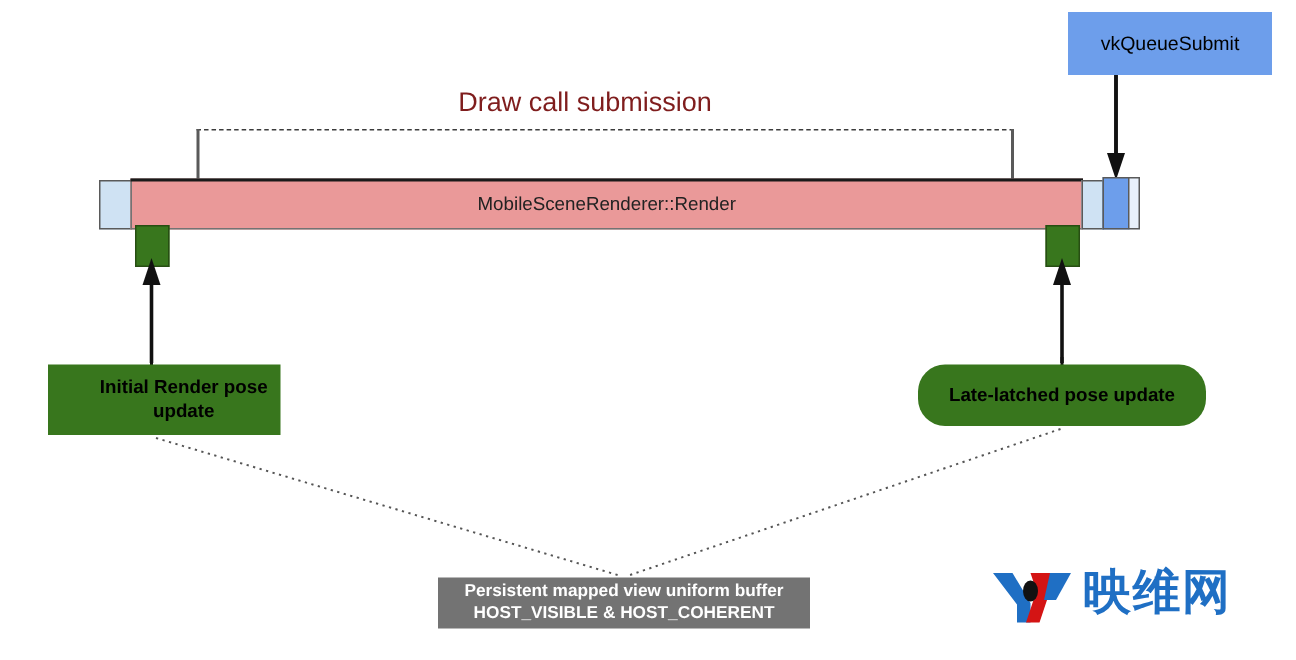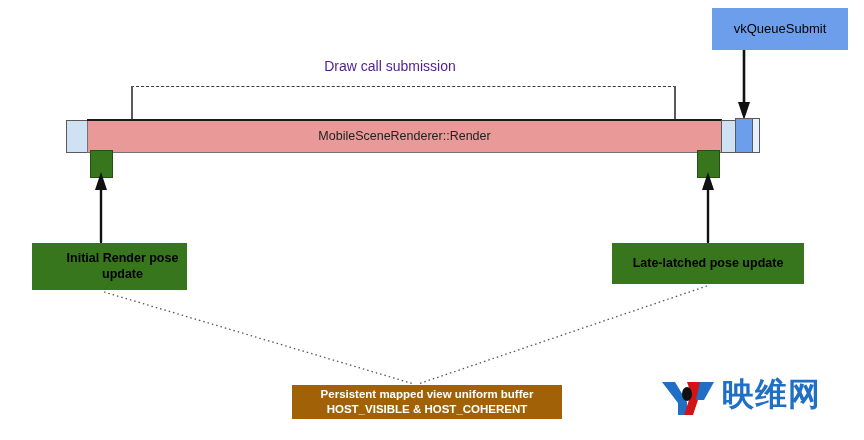--- a/index.html
+++ b/index.html
@@ -103,28 +103,28 @@
     text-align: center;
     box-sizing: border-box;
     padding: 2px 6px;
   }
   .green-box.initial {
     left: 32px; top: 243px;
     width: 155px; height: 47px; padding-left: 32px;
   }
   .green-box.late {
     left: 612px; top: 243px;
-    width: 192px; height: 41px;
+    width: 192px; height: 41px; border-radius: 18px;
   }
 
   
   .red-box {
     left: 292px; top: 385px;
-    width: 270px; height: 34px;
-    background: #a16207;
+    width: 248px; height: 34px;
+    background: #737373;
     color: #ffffff;
     font-weight: bold;
     font-size: 11.5px;
     line-height: 1.3;
     display: flex;
     flex-direction: column;
     align-items: center;
     justify-content: center;
     text-align: center;
     box-sizing: border-box;
@@ -139,22 +139,22 @@
   .bracket-leg {
     width: 2px;
     background: #5a5a5a;
   }
   .bracket-leg.left  { left: 131px; top: 86px;  height: 35px; }
   .bracket-leg.right { left: 674px; top: 86px;  height: 35px; }
   .bracket-label {
     left: 250px; top: 58px;
     width: 280px;
     text-align: center;
-    font-size: 14px;
-    color: #4c1d95;
+    font-size: 18px;
+    color: #7f1d1d;
   }
 
   
   .arrow-up {
     width: 14px; height: 70px;
   }
   .arrow-up.left  { left: 94px;  top: 172px; }
   .arrow-up.right { left: 701px; top: 172px; }
 
   

